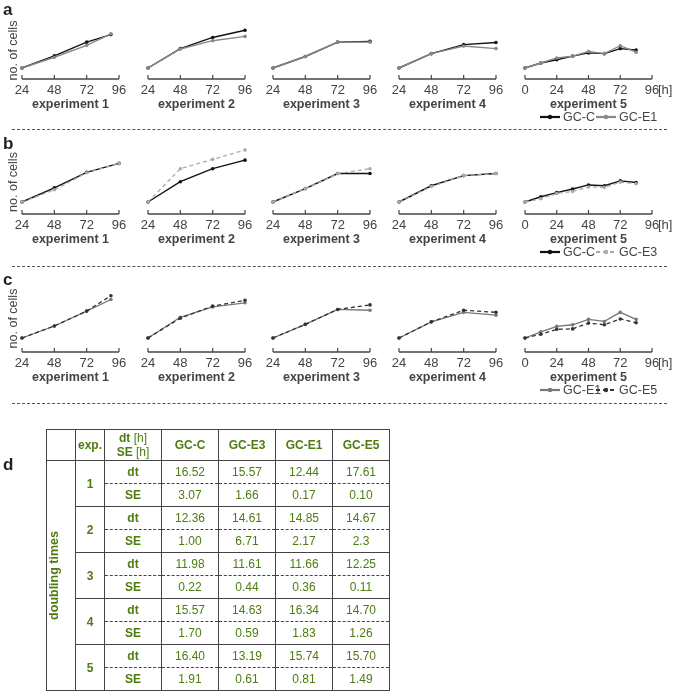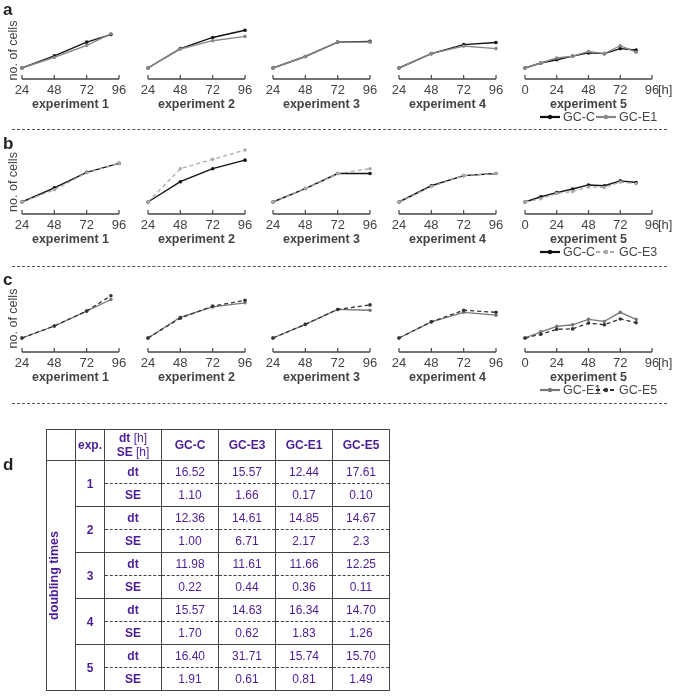--- a/index.html
+++ b/index.html
@@ -8,21 +8,21 @@
   .panel-letter { position: absolute; font-weight: bold; font-size: 17px; color: #222; }
   .sep { position: absolute; left: 12px; width: 655px; height: 0;
          border-top: 1px dashed #555; }
   svg.charts { position: absolute; left: 0; top: 0; }
   .tick-label { font-size: 13px; fill: #444; }
   .exp-label { font-size: 12.5px; font-weight: bold; fill: #444; }
   .ylabel { font-size: 12.5px; fill: #444; }
   .legend-text { font-size: 12.5px; fill: #444; }
 
   table.dt { position: absolute; left: 46px; top: 429px; border-collapse: collapse;
-             font-size: 12px; color: #4c1d95; }
+             font-size: 12px; color: #4d7c0f; }
   table.dt td, table.dt th { border: 1.5px solid #444; text-align: center; padding: 0; }
   table.dt th { font-weight: bold; height: 30px; }
   table.dt td.num { width: 56px; height: 22px; margin-top: 24px; }
   table.dt td.kind { font-weight: bold; width: 56px; }
   table.dt td.exp { font-weight: bold; width: 28px; }
   table.dt tr.dt-row td.kind, table.dt tr.dt-row td.num { border-bottom: 1.5px dashed #444; }
   table.dt tr.se-row td.kind, table.dt tr.se-row td.num { border-top: 1.5px dashed #444; }
   .thin { font-weight: normal; }
   .vert { writing-mode: vertical-rl; transform: rotate(180deg); font-weight: bold; font-size: 12.5px; }
 </style>
@@ -459,21 +459,21 @@
         </td>
         <td class="exp" rowspan="2">1</td>
         <td class="kind">dt</td>
         <td class="num">16.52</td>
         <td class="num">15.57</td>
         <td class="num">12.44</td>
         <td class="num">17.61</td>
       </tr>
       <tr class="se-row">
         <td class="kind">SE</td>
-        <td class="num">1.10</td>
+        <td class="num">3.07</td>
         <td class="num">1.66</td>
         <td class="num">0.17</td>
         <td class="num">0.10</td>
       </tr>
       <tr class="dt-row">
         <td class="exp" rowspan="2">2</td>
         <td class="kind">dt</td>
         <td class="num">12.36</td>
         <td class="num">14.61</td>
         <td class="num">14.85</td>
@@ -505,29 +505,29 @@
         <td class="exp" rowspan="2">4</td>
         <td class="kind">dt</td>
         <td class="num">15.57</td>
         <td class="num">14.63</td>
         <td class="num">16.34</td>
         <td class="num">14.70</td>
       </tr>
       <tr class="se-row">
         <td class="kind">SE</td>
         <td class="num">1.70</td>
-        <td class="num">0.62</td>
+        <td class="num">0.59</td>
         <td class="num">1.83</td>
         <td class="num">1.26</td>
       </tr>
       <tr class="dt-row">
         <td class="exp" rowspan="2">5</td>
         <td class="kind">dt</td>
         <td class="num">16.40</td>
-        <td class="num">31.71</td>
+        <td class="num">13.19</td>
         <td class="num">15.74</td>
         <td class="num">15.70</td>
       </tr>
       <tr class="se-row">
         <td class="kind">SE</td>
         <td class="num">1.91</td>
         <td class="num">0.61</td>
         <td class="num">0.81</td>
         <td class="num">1.49</td>
       </tr>

